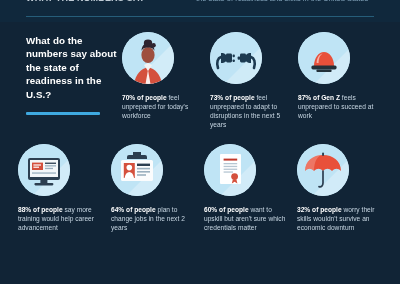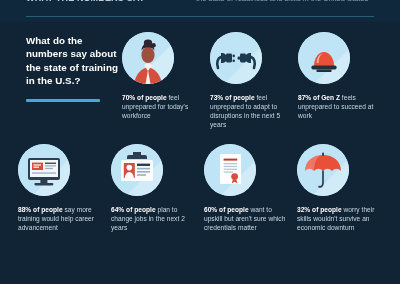--- a/index.html
+++ b/index.html
@@ -139,21 +139,21 @@
 <div class="top-strip">
   <div class="top-strip-text">WHAT THE NUMBERS SAY</div>
   <div class="top-strip-text-2">the state of readiness and skills in the United States</div>
   <div class="top-rule"></div>
 </div>
 
 <div class="sheet">
   <div class="top-subtle"></div>
 
   <div class="headline">
-    <h1>What do the numbers say about the state of training in the U.S.?</h1>
+    <h1>What do the numbers say about the state of readiness in the U.S.?</h1>
     <div class="headline-rule"></div>
   </div>
 
   <div class="grid-row row-top">
 
     <div class="stat">
       <div class="icon-wrap">
         <svg width="52" height="52" viewBox="0 0 52 52">
           <circle cx="26" cy="26" r="26" fill="#bfe4f5"></circle>
           <path d="M26 0 A26 26 0 0 1 26 52 A26 26 0 0 1 26 0 Z" fill="none"></path>

